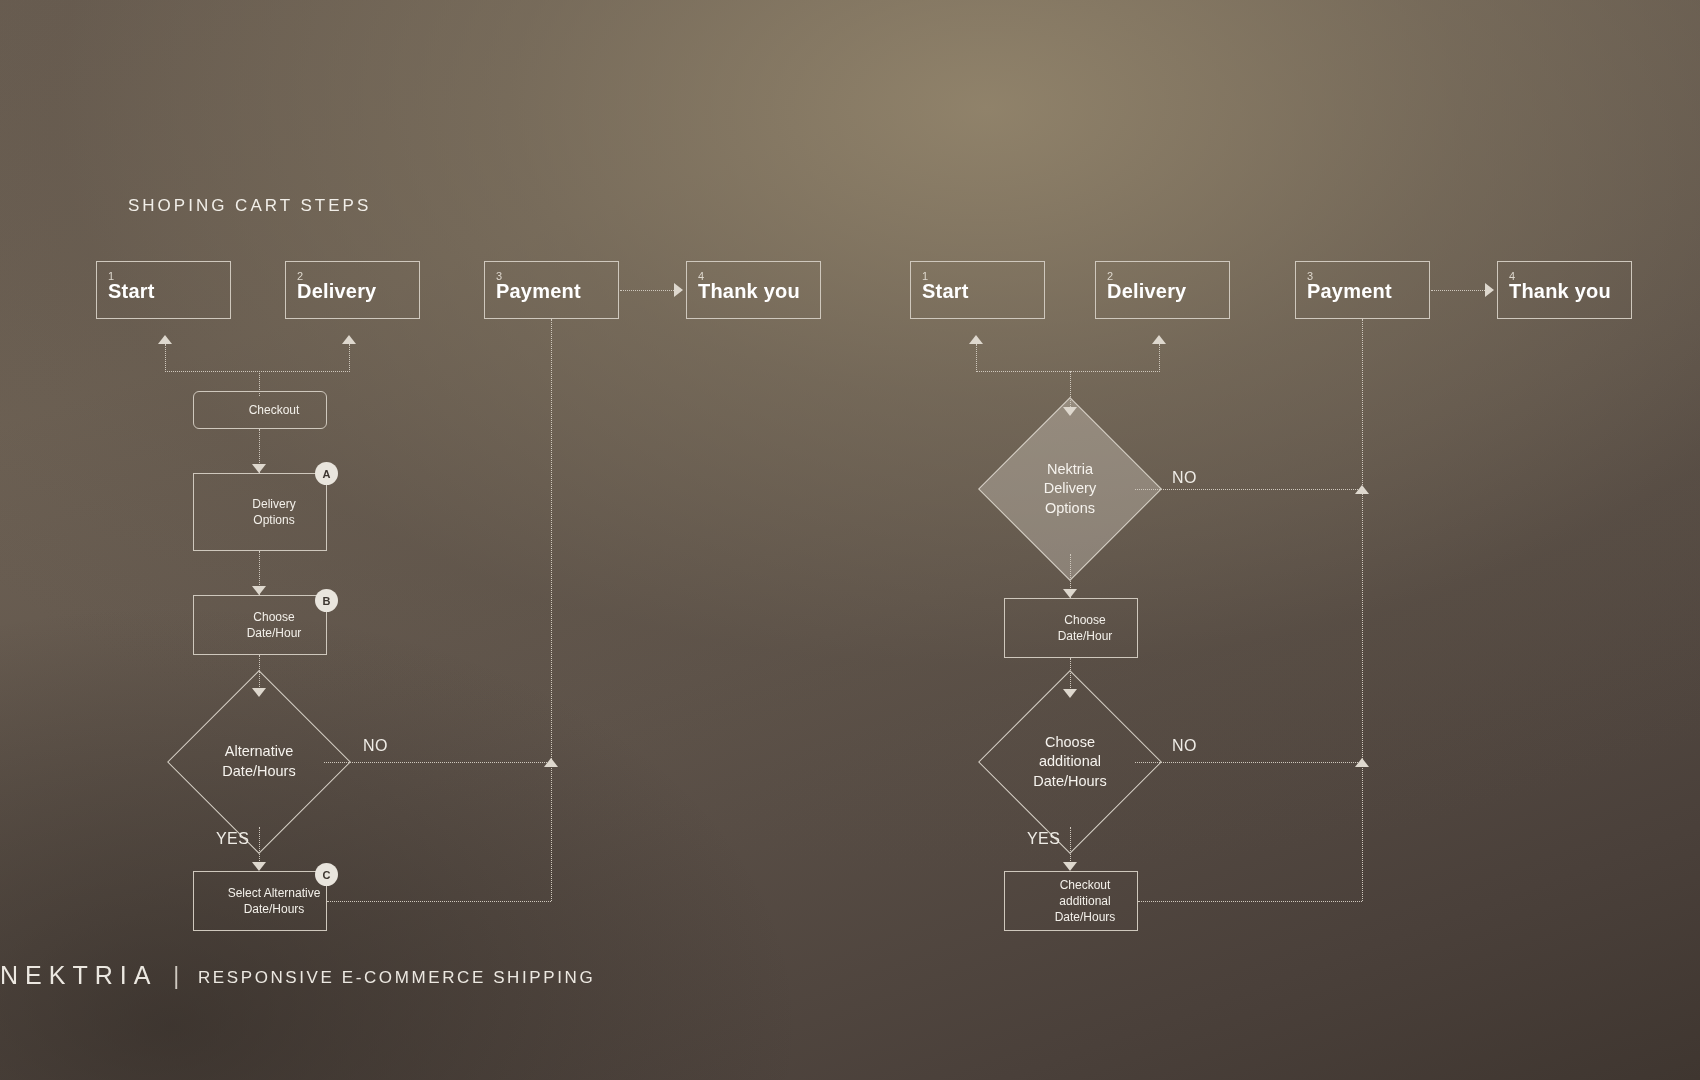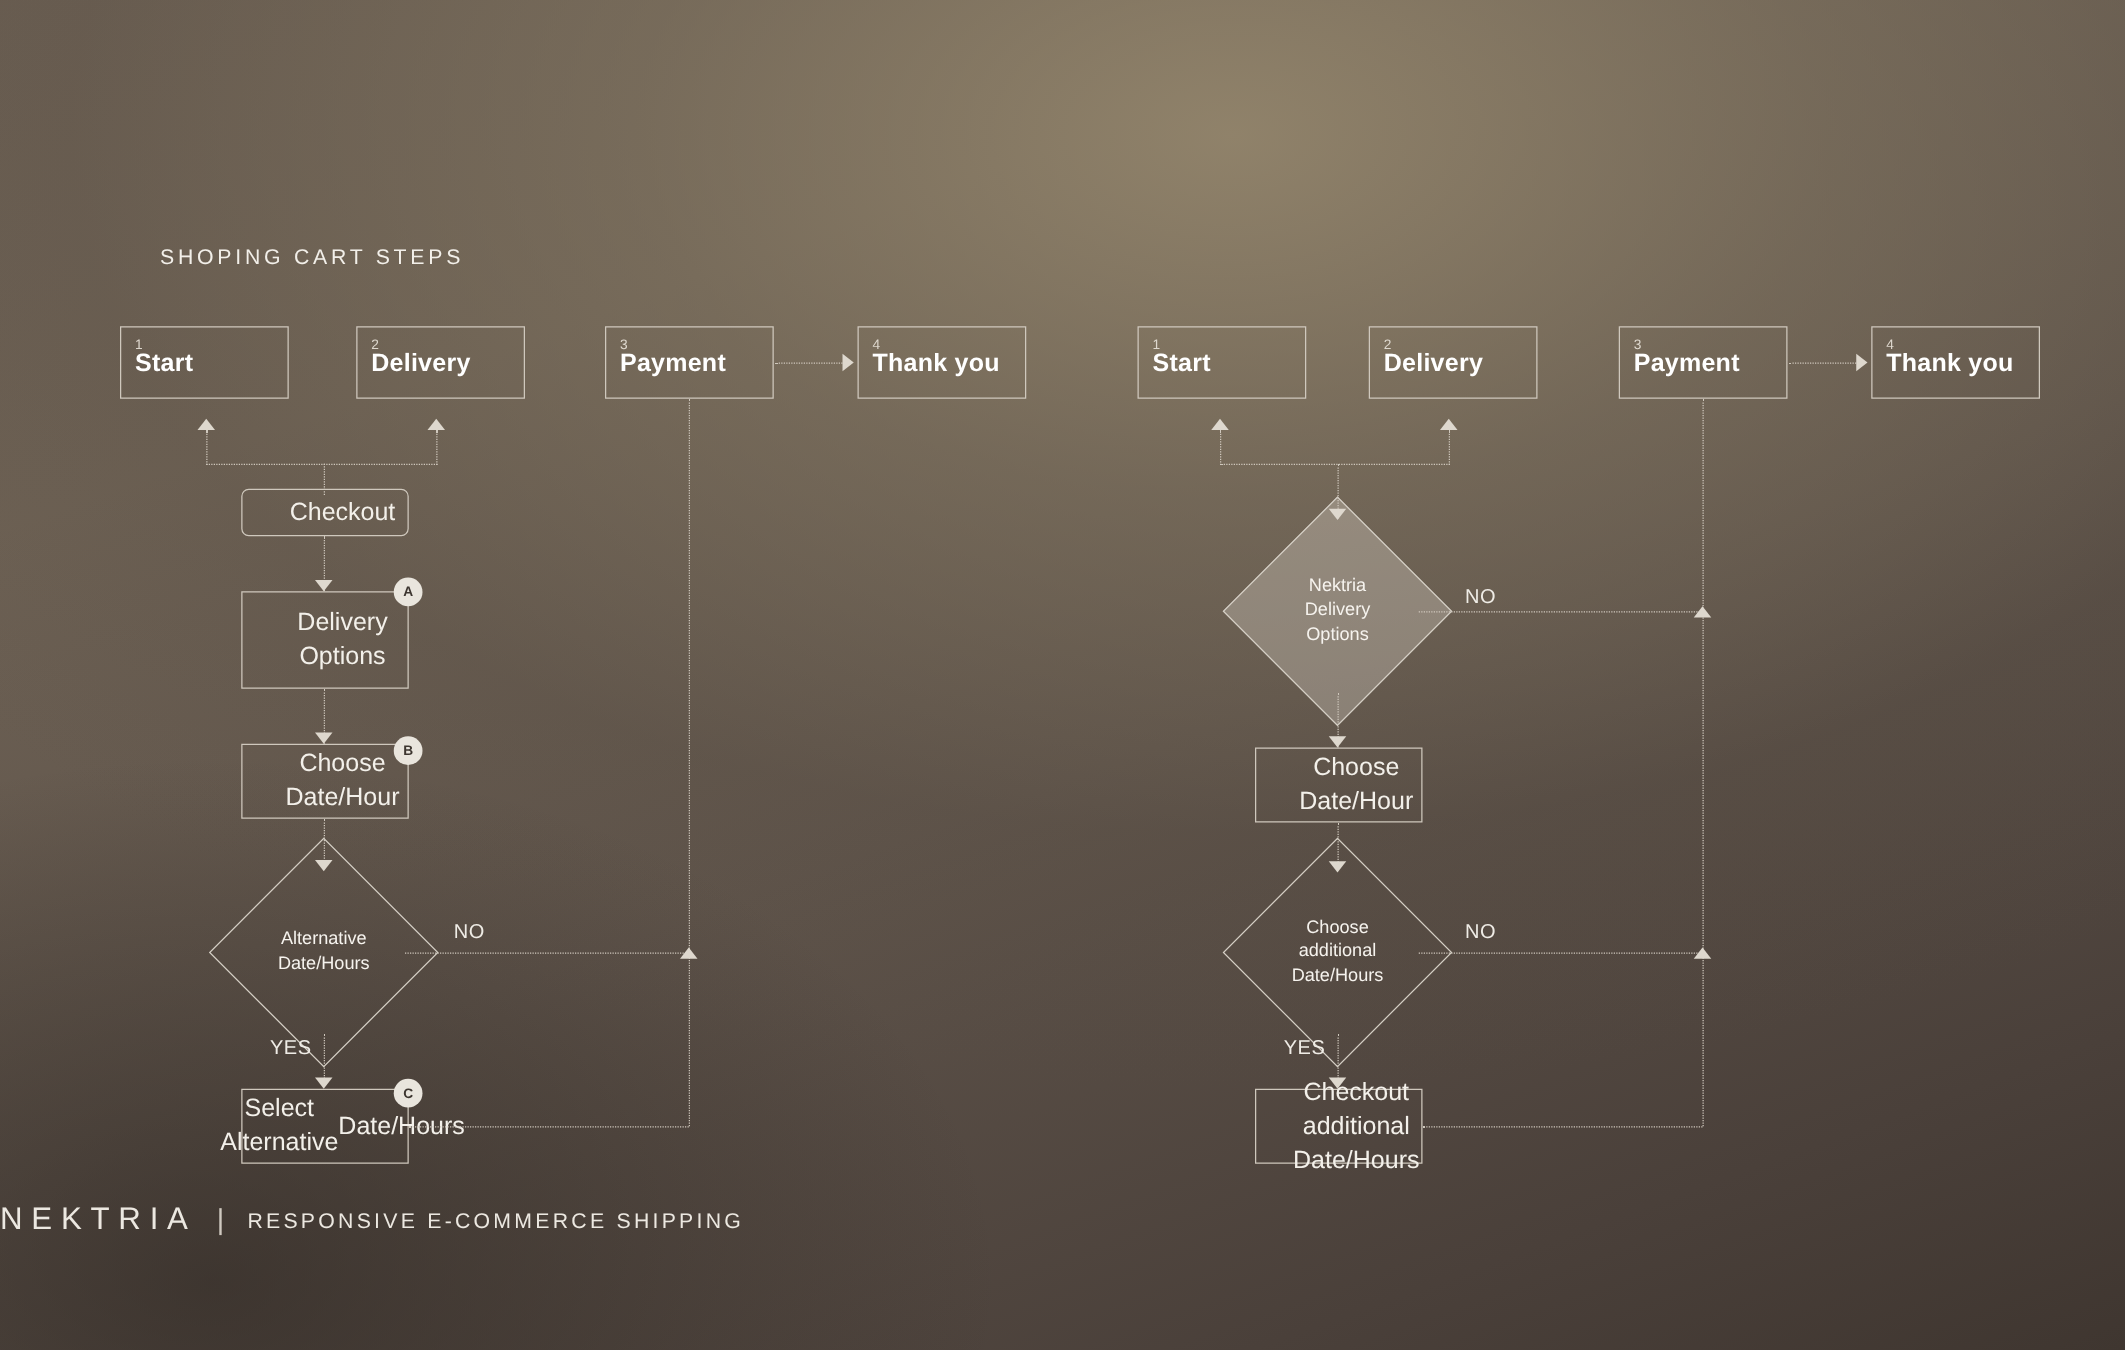--- a/index.html
+++ b/index.html
@@ -86,21 +86,21 @@
   .step-label {
     position: absolute;
     left: 11px; bottom: 13px;
     font-size: 20px;
     font-weight: bold;
     color: #ffffff;
     letter-spacing: 0.2px;
   }
   .proc-box {
     border: 1px solid #cfc8bd;
-    font-size: 20px;
+    font-size: 12px;
     padding-left: 28px;
   }
   .proc-box.rounded { border-radius: 6px; }
 
   .diamond-wrap { position: absolute; }
   .diamond-shape {
     position: absolute;
     inset: 0;
     transform: rotate(45deg);
     border: 1px solid #d6d0c6;
@@ -243,21 +243,21 @@
   </div>
 
   <div class="edge-label" style="left:363px; top:737px;">NO</div>
   <div class="hline" style="left:324px; top:762px; width:227px;"></div>
   <div class="arrow up" style="left:544px; top:758px;"></div>
 
   <div class="edge-label" style="left:216px; top:830px;">YES</div>
   <div class="vline" style="left:259px; top:827px; height:42px;"></div>
   <div class="arrow down" style="left:252px; top:862px;"></div>
 
-  <div class="node proc-box" style="left:193px; top:871px; width:134px; height:60px; flex-direction:row;">
+  <div class="node proc-box" style="left:193px; top:871px; width:134px; height:60px; flex-direction:column;">
     <span>Select Alternative</span>
     <span>Date/Hours</span>
   </div>
   <div class="badge" style="left:315px; top:863px;">C</div>
 
   <div class="hline" style="left:327px; top:901px; width:224px;"></div>
 
   <div class="vline" style="left:551px; top:319px; height:582px;"></div>
 
 

